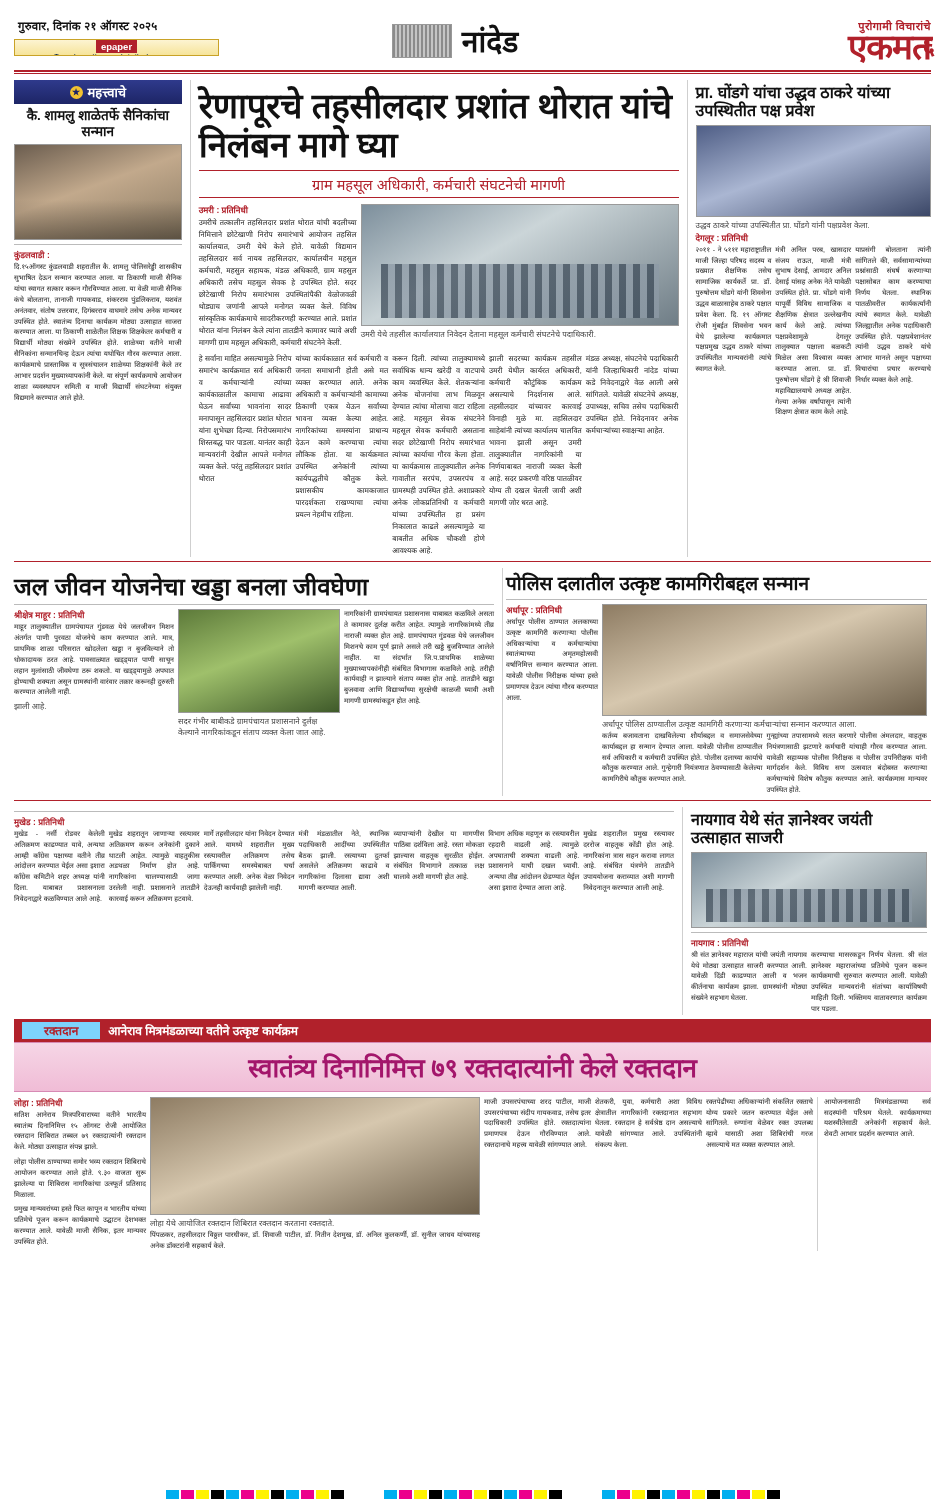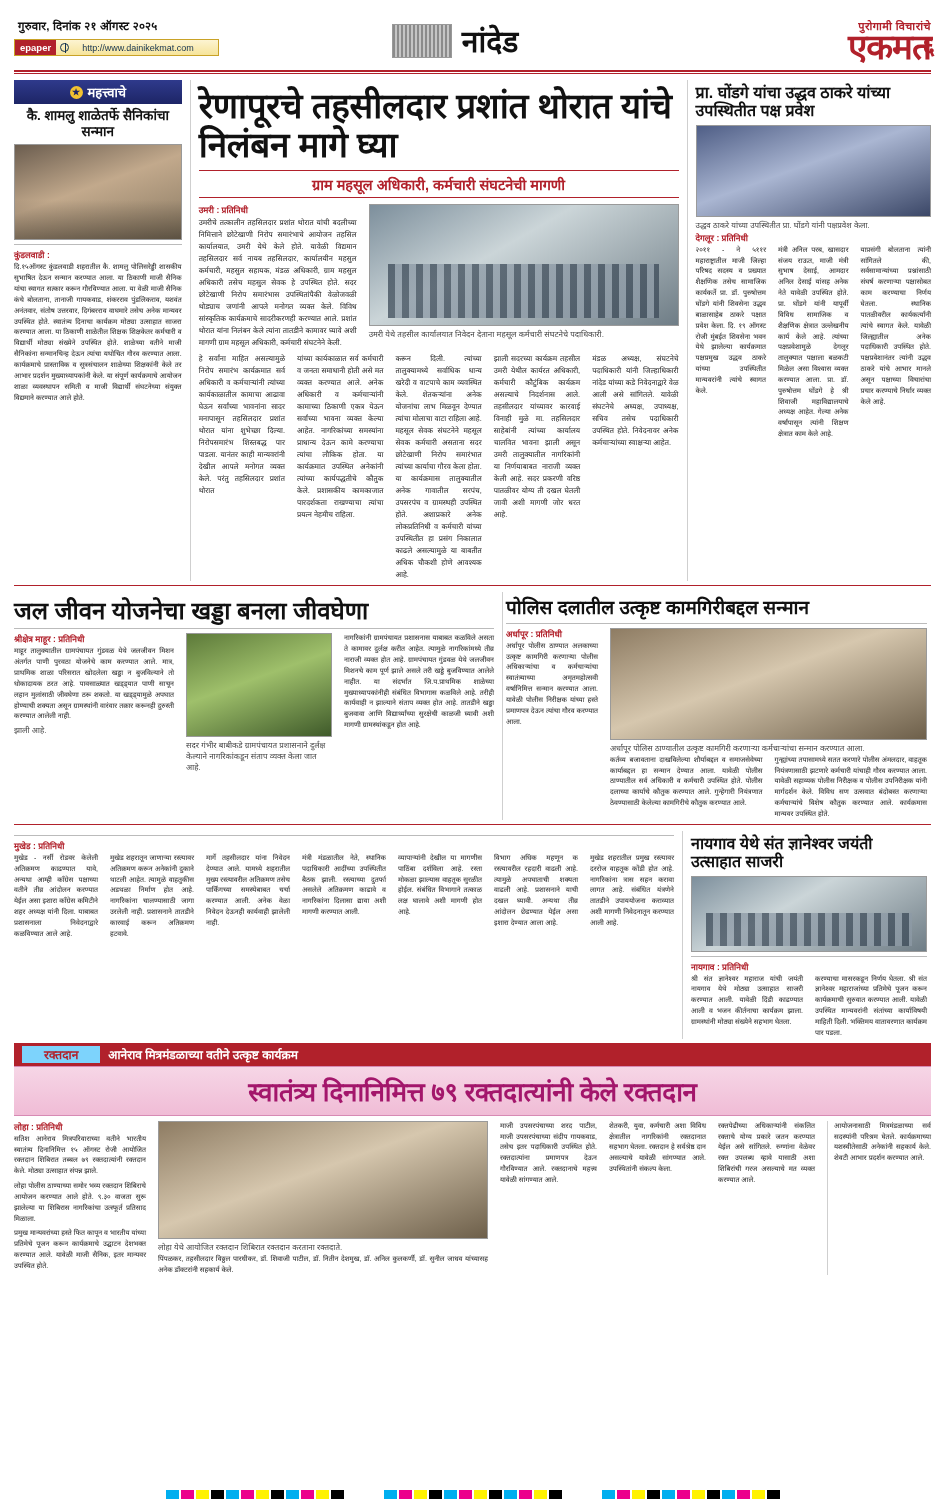--- a/index.html
+++ b/index.html
@@ -39,20 +39,21 @@
     padding-left: 4px;
   }
   .epaper-bar {
     display:flex; align-items:center;
     height: 17px;
     border: 1px solid #c9a227;
     background: linear-gradient(#fdf4d2,#f6e49a);
     border-radius: 0;
     overflow:hidden;
     width: 205px;
+    flex-direction: column;
   }
   .epaper-bar .tag {
     background:#b1212b; color:#fff; font-size:9.5px; font-weight:bold;
     padding: 1px 5px; height:100%; display:flex; align-items:center;
   }
   .epaper-bar .url { font-size:9px; color:#14324f; padding-left:4px; display:flex; align-items:center; gap:13px;}
   .globe {
     width:9px;height:9px;border-radius:50%;border:1px solid #14324f;display:inline-block;
     position:relative;
   }
@@ -125,42 +126,42 @@
 
   h1.headline {
     font-size: 35px; line-height:1.12; font-weight:bold; color:#111;
     margin:6px 0 6px 0; letter-spacing:-0.3px;
   }
   .subhead-bar {
     border-top:1px solid #b1212b; border-bottom:1px solid #b1212b;
     padding:3px 0; margin-bottom:6px;
   }
   .subhead {
-    color:#b1212b; font-size:14.5px; font-weight:bold; text-align:center;
+    color:#b1212b; font-size:14.5px; font-weight:normal; text-align:center;
   }
   h2.sec {
     font-size: 24px; font-weight:bold; color:#111; margin:6px 0 4px;
     line-height:1.1;
   }
   h2.sec.small { font-size: 19px; }
   h3.sec { font-size: 16px; font-weight:bold; color:#111; margin:4px 0; line-height:1.15;}
   .hr-red { border-top:1px solid #b1212b; margin:4px 0; }
   .hr-thin{ border-top:1px solid #bbb; margin:4px 0; }
 
   .byline { font-size:8.5px; font-weight:bold; color:#b1212b; margin-bottom:2px; }
   .body-text {
     font-size: 7.4px;
     line-height: 1.62;
     text-align: justify;
     color:#1a1a1a;
     word-break: break-word;
     hyphens:auto;
   }
   .body-text.xs { font-size:7px; line-height:1.55; }
-  .colset { display:flex; gap:12px; }
+  .colset { display:flex; gap:4px; }
   .colset > div { flex:1; }
 
   
   .banner-red {
     background:#b1212b; color:#fff; font-weight:bold; font-size:12px;
     padding:3px 8px; display:flex; align-items:center; gap:8px;
   }
   .banner-red .lbl { background:#7dd3fc; color:#b1212b; padding:0 22px; }
   .pink-head {
     background:linear-gradient(#f6d6e6,#f0bcd6);

